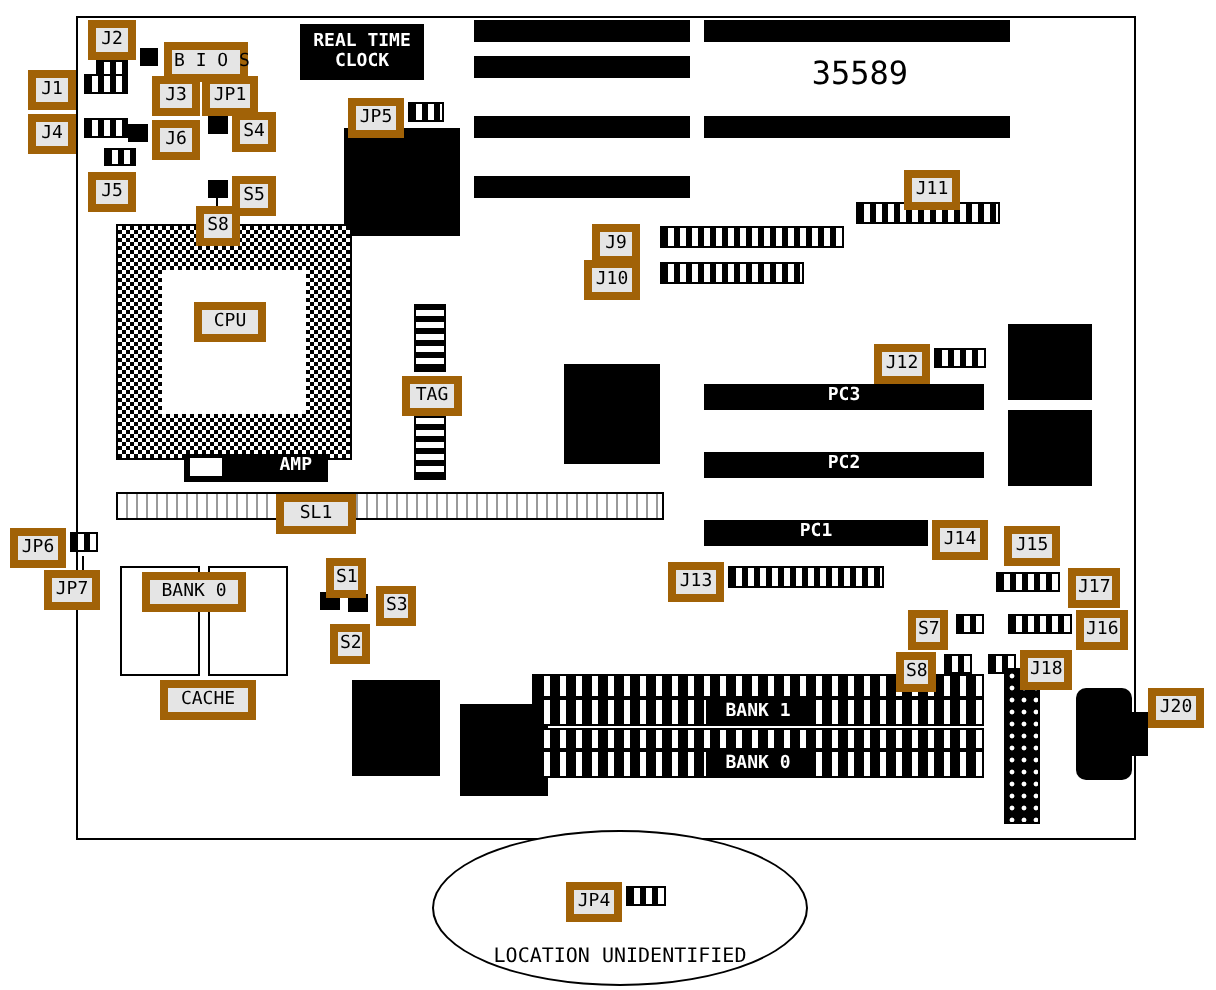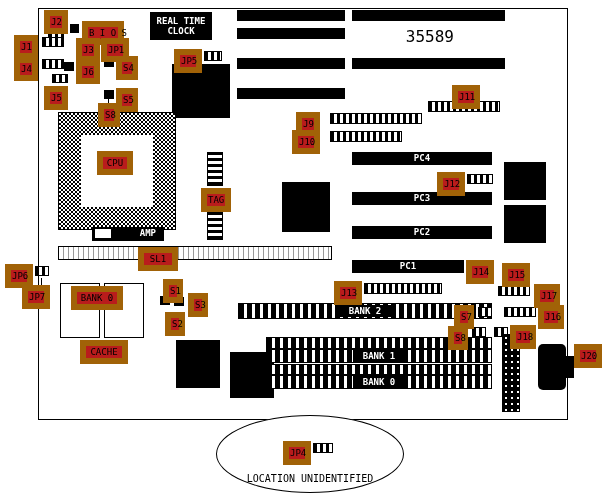--- a/index.html
+++ b/index.html
@@ -4,21 +4,21 @@
 <style>
   * { margin:0; padding:0; box-sizing:border-box; }
   html,body { background:#fff; }
   #canvas {
     position:relative; width:608px; height:495px; background:#fff;
     font-family:"DejaVu Sans Mono", "Liberation Mono", monospace; color:#000; overflow:hidden;
   }
   .abs { position:absolute; }
   .board { border:1px solid #000; background:#fff; }
   .lbl {
-    border:6px solid #a16207; background:#b91c1c; font-size:9px; line-height:12px;
+    border:4px solid #a16207; background:#e5e5e5; font-size:9px; line-height:12px;
     text-align:center; white-space:nowrap; padding:0 1px; z-index:5;
   }
   .chip { background:#000; }
   .bar { background:#000; }
   .line { background:#000; }
   .pins-h { border:1px solid #000; background:repeating-linear-gradient(90deg,#000 0 3px,#fff 3px 6px); }
   .pins-v { border:1px solid #000; background:repeating-linear-gradient(0deg,#000 0 3px,#fff 3px 6px); }
   .wbox { border:1px solid #000; background:#fff; }
   .pcislot { background:#000; color:#fff; font-size:9px; font-weight:bold; line-height:13px; text-align:center; }
   .simm { border:1px solid #000; background:repeating-linear-gradient(90deg,#000 0 5px,#fff 5px 8px); }
@@ -95,37 +95,33 @@
 
   <div class="abs pins-v" style="left:207px;top:152px;width:16px;height:34px"></div>
   <div class="abs pins-v" style="left:207px;top:206px;width:16px;height:34px"></div>
 
   <div class="abs pins-h" style="left:330px;top:113px;width:92px;height:11px"></div>
   <div class="abs pins-h" style="left:330px;top:131px;width:72px;height:11px"></div>
   <div class="abs pins-h" style="left:428px;top:101px;width:72px;height:11px"></div>
   <div class="abs pins-h" style="left:467px;top:174px;width:26px;height:10px"></div>
   <div class="abs pins-h" style="left:364px;top:283px;width:78px;height:11px"></div>
 
-  <div class="abs pcislot" style="left:352px;top:152px;width:140px;height:13px">PC4</div>
   <div class="abs pcislot" style="left:352px;top:192px;width:140px;height:13px">PC3</div>
   <div class="abs pcislot" style="left:352px;top:226px;width:140px;height:13px">PC2</div>
   <div class="abs pcislot" style="left:352px;top:260px;width:112px;height:13px">PC1</div>
 
   <div class="abs pins-h" style="left:35px;top:266px;width:14px;height:10px"></div>
   <div class="abs line" style="left:41px;top:278px;width:1px;height:8px"></div>
 
   <div class="abs wbox" style="left:60px;top:283px;width:40px;height:55px"></div>
   <div class="abs wbox" style="left:104px;top:283px;width:40px;height:55px"></div>
 
   <div class="abs chip" style="left:160px;top:296px;width:10px;height:9px"></div>
   <div class="abs chip" style="left:174px;top:297px;width:10px;height:9px"></div>
 
-  <div class="abs simm simm-labeled" style="left:238px;top:303px;width:254px;height:16px">
-    <span class="blk">BANK 2</span>
-  </div>
   <div class="abs simm" style="left:266px;top:337px;width:226px;height:12px"></div>
   <div class="abs simm simm-labeled" style="left:266px;top:349px;width:226px;height:14px">
     <span class="blk">BANK 1</span>
   </div>
   <div class="abs simm" style="left:266px;top:364px;width:226px;height:11px"></div>
   <div class="abs simm simm-labeled" style="left:266px;top:375px;width:226px;height:14px">
     <span class="blk">BANK 0</span>
   </div>
 
   <div class="abs pins-h" style="left:478px;top:307px;width:14px;height:10px"></div>

